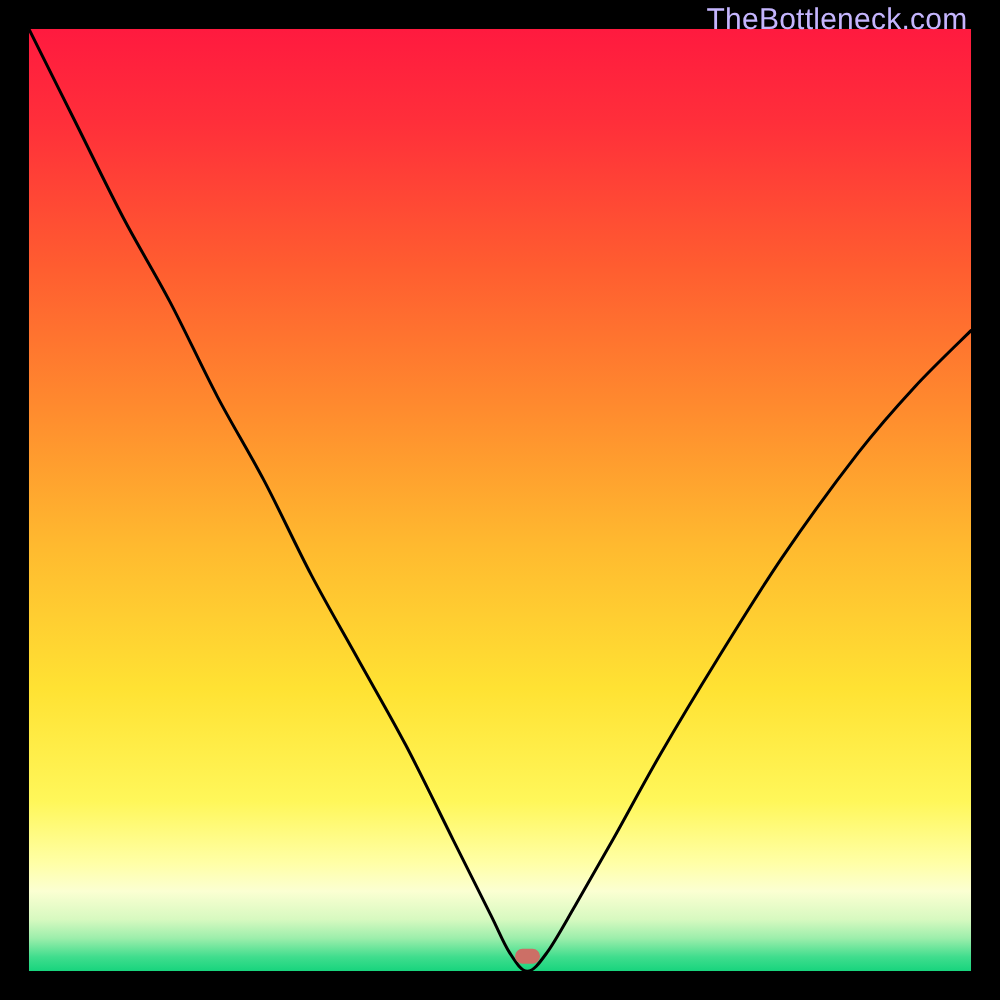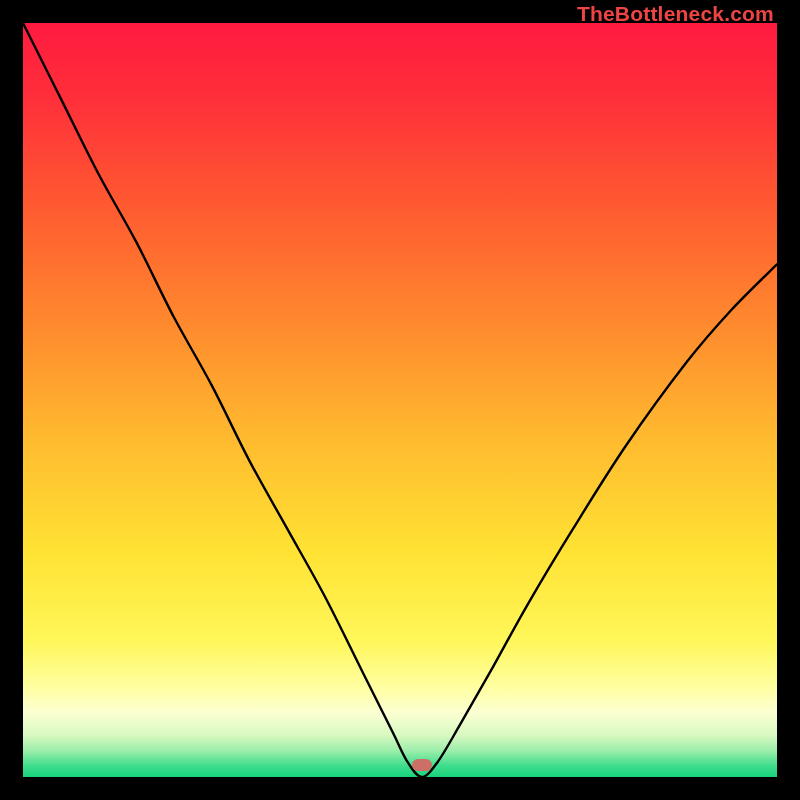--- a/index.html
+++ b/index.html
@@ -31,23 +31,23 @@
     position: absolute;
     left: 0;
     top: 0;
     width: 100%;
     height: 100%;
   }
   .watermark {
     position: absolute;
     top: 2px;
     right: 26px;
-    color: #ef4444;
-    font-size: 21px;
-    font-weight: 700;
+    color: #c4b5fd;
+    font-size: 24px;
+    font-weight: 400;
     letter-spacing: 0.2px;
     font-family: Arial, Helvetica, sans-serif;
   }
   svg.curve {
     position: absolute;
     left: 0;
     top: 0;
   }
   .marker {
     position: absolute;

